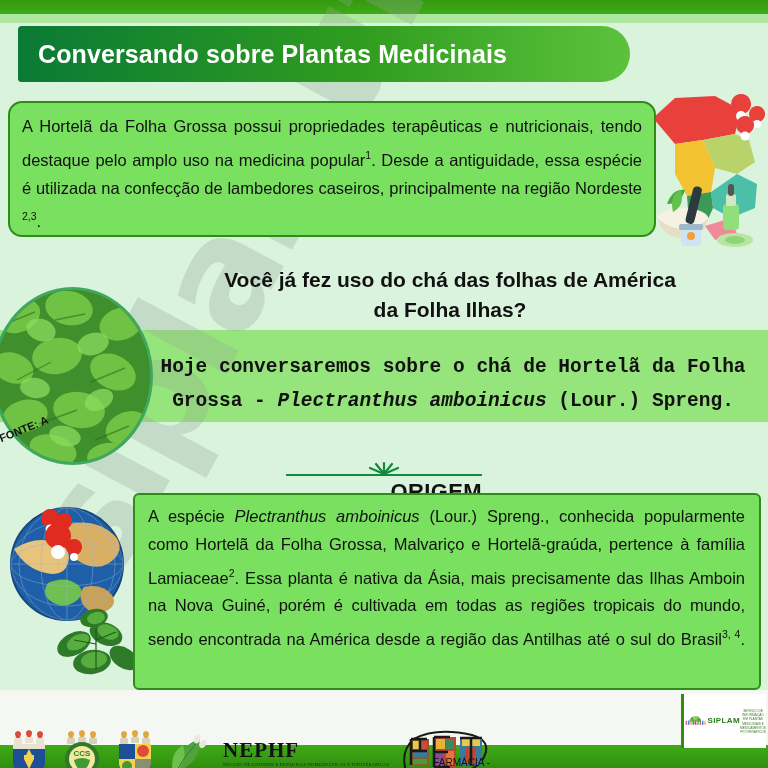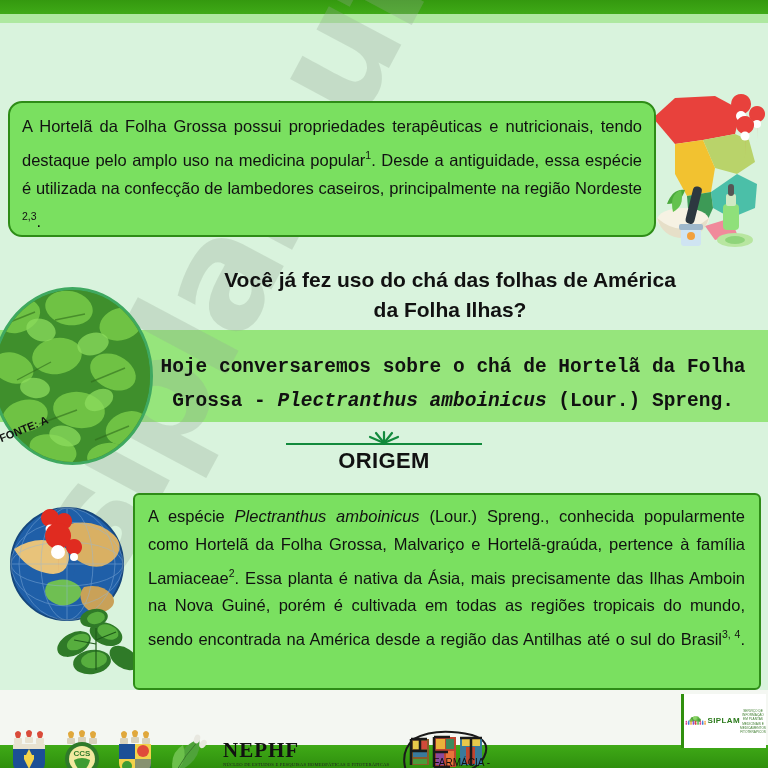--- a/index.html
+++ b/index.html
@@ -74,21 +74,21 @@
     border-radius:50%;overflow:hidden;border:3px solid #3fa860;
     background:#3d9a2e;
   }
   .leafpat{position:absolute;inset:0;}
   .fonte{
     position:absolute;left:2px;top:432px;font-size:11px;font-weight:bold;
     color:#111;transform:rotate(-22deg);transform-origin:left bottom;
   }
 
   
-  .origem-wrap{position:absolute;left:384px;top:431px;transform:translateX(-50%);text-align:center;}
+  .origem-wrap{position:absolute;left:384px;top:462px;transform:translateX(-50%);text-align:right;}
   .origem-rule{position:relative;width:196px;height:16px;margin:0 auto;}
   .origem-rule .ln{position:absolute;top:12px;left:0;width:196px;height:2px;background:#128a3c;}
   .burst{position:absolute;left:50%;top:-2px;transform:translateX(-50%);width:40px;height:16px;}
   .origem-title{
     font-size:22px;font-weight:bold;color:#111;letter-spacing:.4px;
     margin-top:1px;
   }
 
   
   .body-box{
@@ -175,20 +175,23 @@
       <g>
         <rect x="36" y="140" width="20" height="18" rx="3" fill="#cfe4f2"></rect>
         <rect x="34" y="136" width="24" height="6" rx="2" fill="#9fb9cc"></rect>
         <circle cx="46" cy="148" r="4" fill="#f2a03d"></circle>
       </g>
       <ellipse cx="90" cy="152" rx="18" ry="7" fill="#b8e6a0"></ellipse>
       <ellipse cx="90" cy="152" rx="10" ry="4" fill="#8fd47a"></ellipse>
     </svg>
   </div>
 
+  <div class="titlebar">
+    <span>Conversando sobre Plantas Medicinais</span>
+  </div>
 
   <div class="intro-box">
     <p><span>A Hortelã da Folha Grossa possui propriedades terapêuticas e nutricionais, tendo destaque pelo amplo uso na medicina popular</span><sup>1</sup><span>. Desde a antiguidade, essa espécie é utilizada na confecção de lambedores caseiros, principalmente na região Nordeste </span><sup>2,3</sup><span>.</span></p>
   </div>
 
   <div class="question">
     <div>Você já fez uso do chá das folhas de América</div>
     <div>da Folha Ilhas?</div>
   </div>
 

